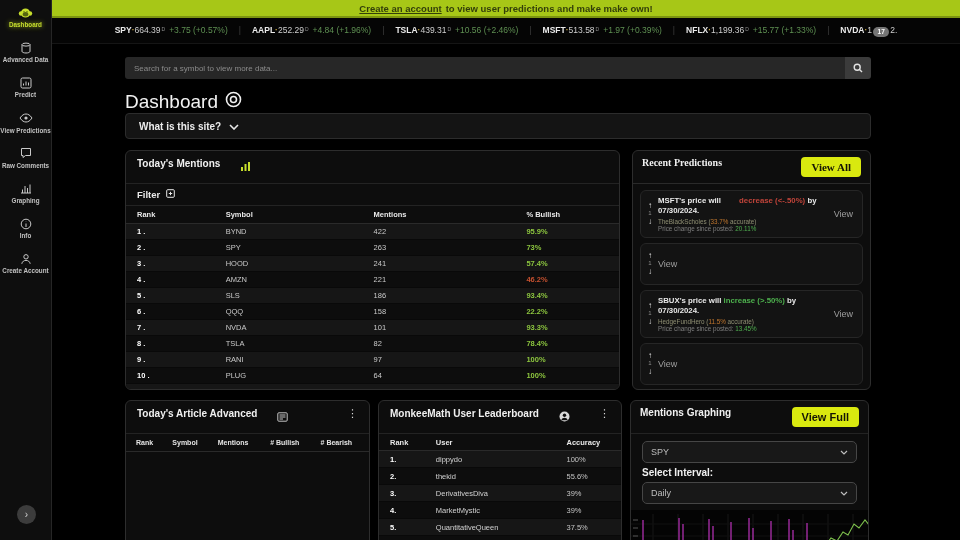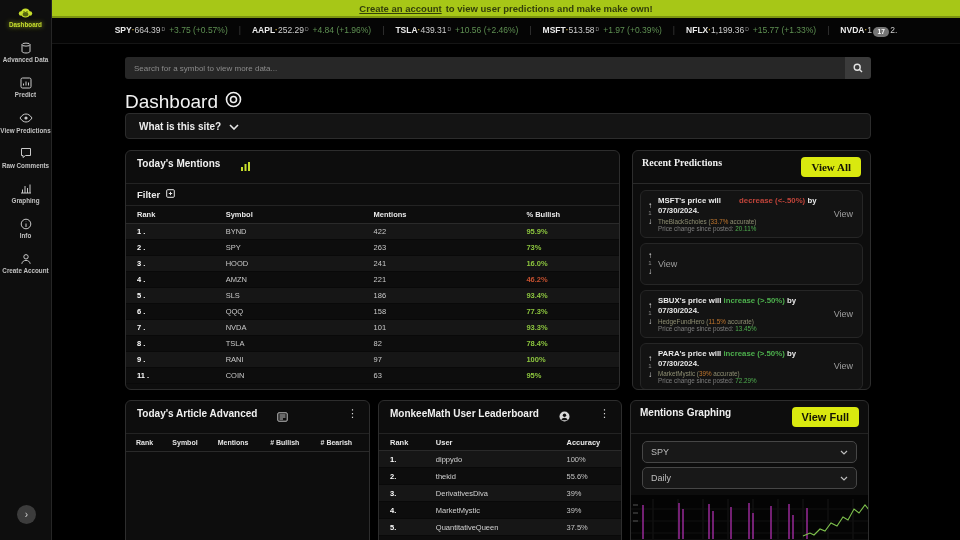--- a/index.html
+++ b/index.html
@@ -327,56 +327,62 @@
             <tr>
               <td class="rk">2 .</td>
               <td class="sym">SPY</td>
               <td class="men">263</td>
               <td class="pos">73%</td>
             </tr>
             <tr>
               <td class="rk">3 .</td>
               <td class="sym">HOOD</td>
               <td class="men">241</td>
-              <td class="pos">16.0%</td>
+              <td class="pos">57.4%</td>
             </tr>
             <tr>
               <td class="rk">4 .</td>
               <td class="sym">AMZN</td>
               <td class="men">221</td>
               <td class="neg">46.2%</td>
             </tr>
             <tr>
               <td class="rk">5 .</td>
               <td class="sym">SLS</td>
               <td class="men">186</td>
               <td class="pos">93.4%</td>
             </tr>
             <tr>
               <td class="rk">6 .</td>
               <td class="sym">QQQ</td>
               <td class="men">158</td>
-              <td class="pos">77.3%</td>
+              <td class="pos">22.2%</td>
             </tr>
             <tr>
               <td class="rk">7 .</td>
               <td class="sym">NVDA</td>
               <td class="men">101</td>
               <td class="pos">93.3%</td>
             </tr>
             <tr>
               <td class="rk">8 .</td>
               <td class="sym">TSLA</td>
               <td class="men">82</td>
               <td class="pos">78.4%</td>
             </tr>
             <tr>
               <td class="rk">9 .</td>
               <td class="sym">RANI</td>
               <td class="men">97</td>
+              <td class="pos">100%</td>
+            </tr>
+            <tr>
+              <td class="rk">10 .</td>
+              <td class="sym">PLUG</td>
+              <td class="men">64</td>
               <td class="pos">100%</td>
             </tr>
             <tr>
               <td class="rk">11 .</td>
               <td class="sym">COIN</td>
               <td class="men">63</td>
               <td class="pos">95%</td>
             </tr>
           </tbody>
       </table>
@@ -421,25 +427,20 @@
               <div class="cline3">Price change since posted: <span class="chgval">13.45%</span></div>
             </div>
             <span class="cview">View</span>
           </div>
           <div class="card">
             <div class="vote">
               <span class="arr">↑</span>
               <span class="vcount">1</span>
               <span class="arr">↓</span>
             </div>
-            <div class="ctext">
-              <div class="cline1">PARA's price will <span class="dir-up">increase (&gt;.50%)</span> by 07/30/2024.</div>
-              <div class="cline2">MarketMystic (<span class="acc">39%</span> accurate)</div>
-              <div class="cline3">Price change since posted: <span class="chgval">72.29%</span></div>
-            </div>
             <span class="cview">View</span>
           </div>
         </div>
     </div>
 
   </div>
 
   <div class="row2">
 
     <div class="panel articles">
@@ -524,20 +525,21 @@
       </div>
       <div class="graph-body">
         <div class="select">
           <span>SPY</span>
           <span>
             <svg width="8" height="5" viewBox="0 0 8 5" fill="none" stroke="#bdbdbd" stroke-width="1.2">
                 <path d="M1 1l3 3 3-3"></path>
               </svg>
           </span>
         </div>
+        <div class="sel-label">Select Interval:</div>
         <div class="select">
           <span>Daily</span>
           <span>
             <svg width="8" height="5" viewBox="0 0 8 5" fill="none" stroke="#bdbdbd" stroke-width="1.2">
                 <path d="M1 1l3 3 3-3"></path>
               </svg>
           </span>
         </div>
         <svg class="mini-chart" viewBox="0 0 239 44" preserveAspectRatio="none">
           <rect x="0" y="0" width="239" height="44" fill="#040404"></rect>

